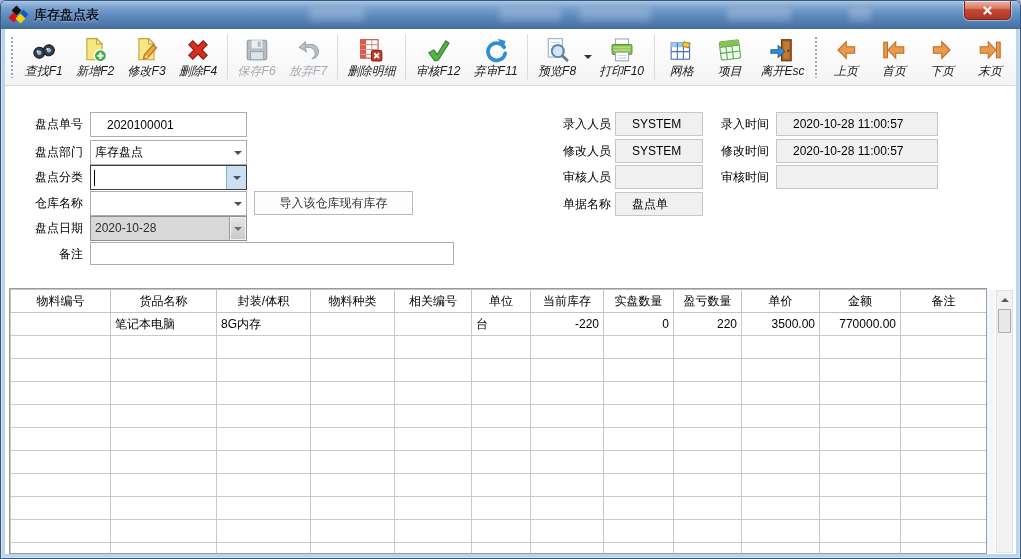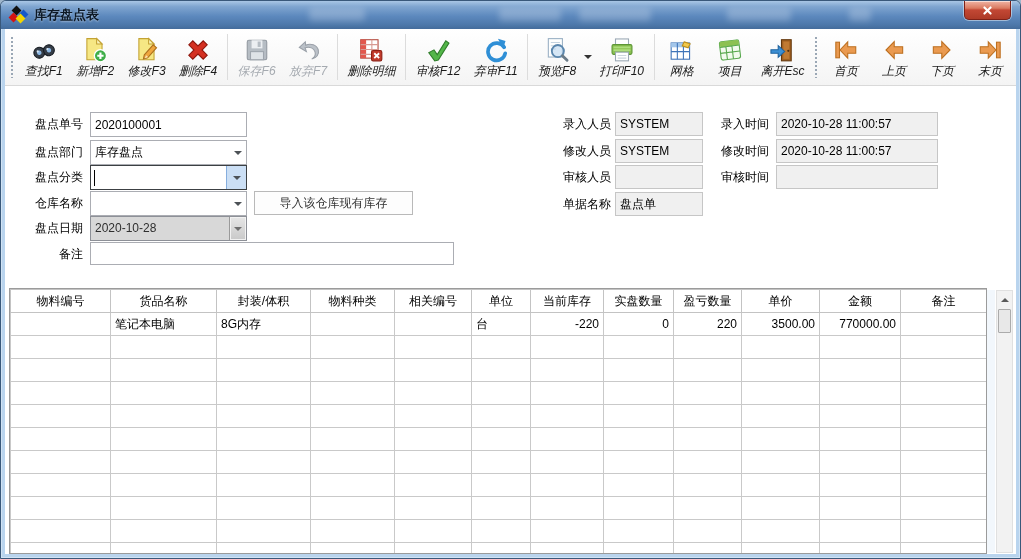--- a/index.html
+++ b/index.html
@@ -47,21 +47,21 @@
   .tb-btn .tb-label{font-size:12px;color:#1a1a1a;white-space:nowrap;line-height:14px;font-style:italic;}
   .tb-btn.disabled .tb-label{color:#a5aab0;text-align:right;}
   .tb-btn.disabled .tb-icon{opacity:.95;}
   .tb-caret{width:10px;height:52px;display:flex;align-items:center;justify-content:center;cursor:pointer;}
   .tb-caret::after{content:"";width:0;height:0;border:4px solid transparent;border-top-color:#333;margin-top:4px;}
   .tb-spacer{flex:1 1 auto;}
 
   
   .flabel{position:absolute;font-size:12px;color:#000;text-align:right;line-height:24px;white-space:nowrap;}
   .finput{position:absolute;height:25px;border:1px solid #abadb3;background:#fff;
-    font-size:12px;color:#000;padding:0 4px;outline:none;}
+    font-size:12px;color:#000;padding:0 16px;outline:none;}
   .finput.readonly{background:#f0f0f0;border-color:#c6c6c6;}
   .combo{position:absolute;height:25px;border:1px solid #abadb3;background:#fff;
     display:flex;align-items:stretch;}
   .combo .cval{flex:1 1 auto;font-size:12px;color:#000;line-height:23px;padding:0 4px;
     overflow:hidden;white-space:nowrap;}
   .combo .cbtn{flex:0 0 17px;display:flex;align-items:center;justify-content:center;cursor:pointer;}
   .combo .cbtn::after{content:"";width:0;height:0;border:4px solid transparent;border-top-color:#4d5257;margin-top:4px;}
   .combo.focused{border-color:#3c4043;}
   .combo.focused .cbtn{flex:0 0 20px;background:#cbdff5;border-left:1px solid #86aede;}
   .combo.focused .caret-bar{position:absolute;left:3px;top:4px;width:1px;height:16px;background:#000;}
@@ -276,33 +276,33 @@
               <path d="M1.8 11.8h6.7V8l6 5.3-6 5.5v-3.8H1.8z" fill="#3c8fd4" stroke="#1f64a0"></path>
             </svg>
           </span>
           <span class="tb-label">离开Esc</span>
         </div>
         <div class="tb-spacer"></div>
         <div class="tb-grip"></div>
         <div class="tb-btn">
           <span class="tb-icon">
             <svg viewBox="0 0 24 24">
+              <path d="M20 9v6h-7.8v4.8L4.6 12l7.6-7.8V9z" fill="#ea9a50" stroke="#bd6f1f"></path>
+            </svg>
+          </span>
+          <span class="tb-label">上页</span>
+        </div>
+        <div class="tb-btn">
+          <span class="tb-icon">
+            <svg viewBox="0 0 24 24">
               <rect x="2.6" y="4.8" width="3.4" height="14.4" fill="#ea9a50" stroke="#bd6f1f"></rect>
               <path d="M21 9v6h-7.4v4.6L6.5 12l7.1-7.6V9z" fill="#ea9a50" stroke="#bd6f1f"></path>
             </svg>
           </span>
           <span class="tb-label">首页</span>
-        </div>
-        <div class="tb-btn">
-          <span class="tb-icon">
-            <svg viewBox="0 0 24 24">
-              <path d="M20 9v6h-7.8v4.8L4.6 12l7.6-7.8V9z" fill="#ea9a50" stroke="#bd6f1f"></path>
-            </svg>
-          </span>
-          <span class="tb-label">上页</span>
         </div>
         <div class="tb-btn">
           <span class="tb-icon">
             <svg viewBox="0 0 24 24">
               <path d="M4 9v6h7.8v4.8l7.6-7.8-7.6-7.8V9z" fill="#ea9a50" stroke="#bd6f1f"></path>
             </svg>
           </span>
           <span class="tb-label">下页</span>
         </div>
         <div class="tb-btn">

